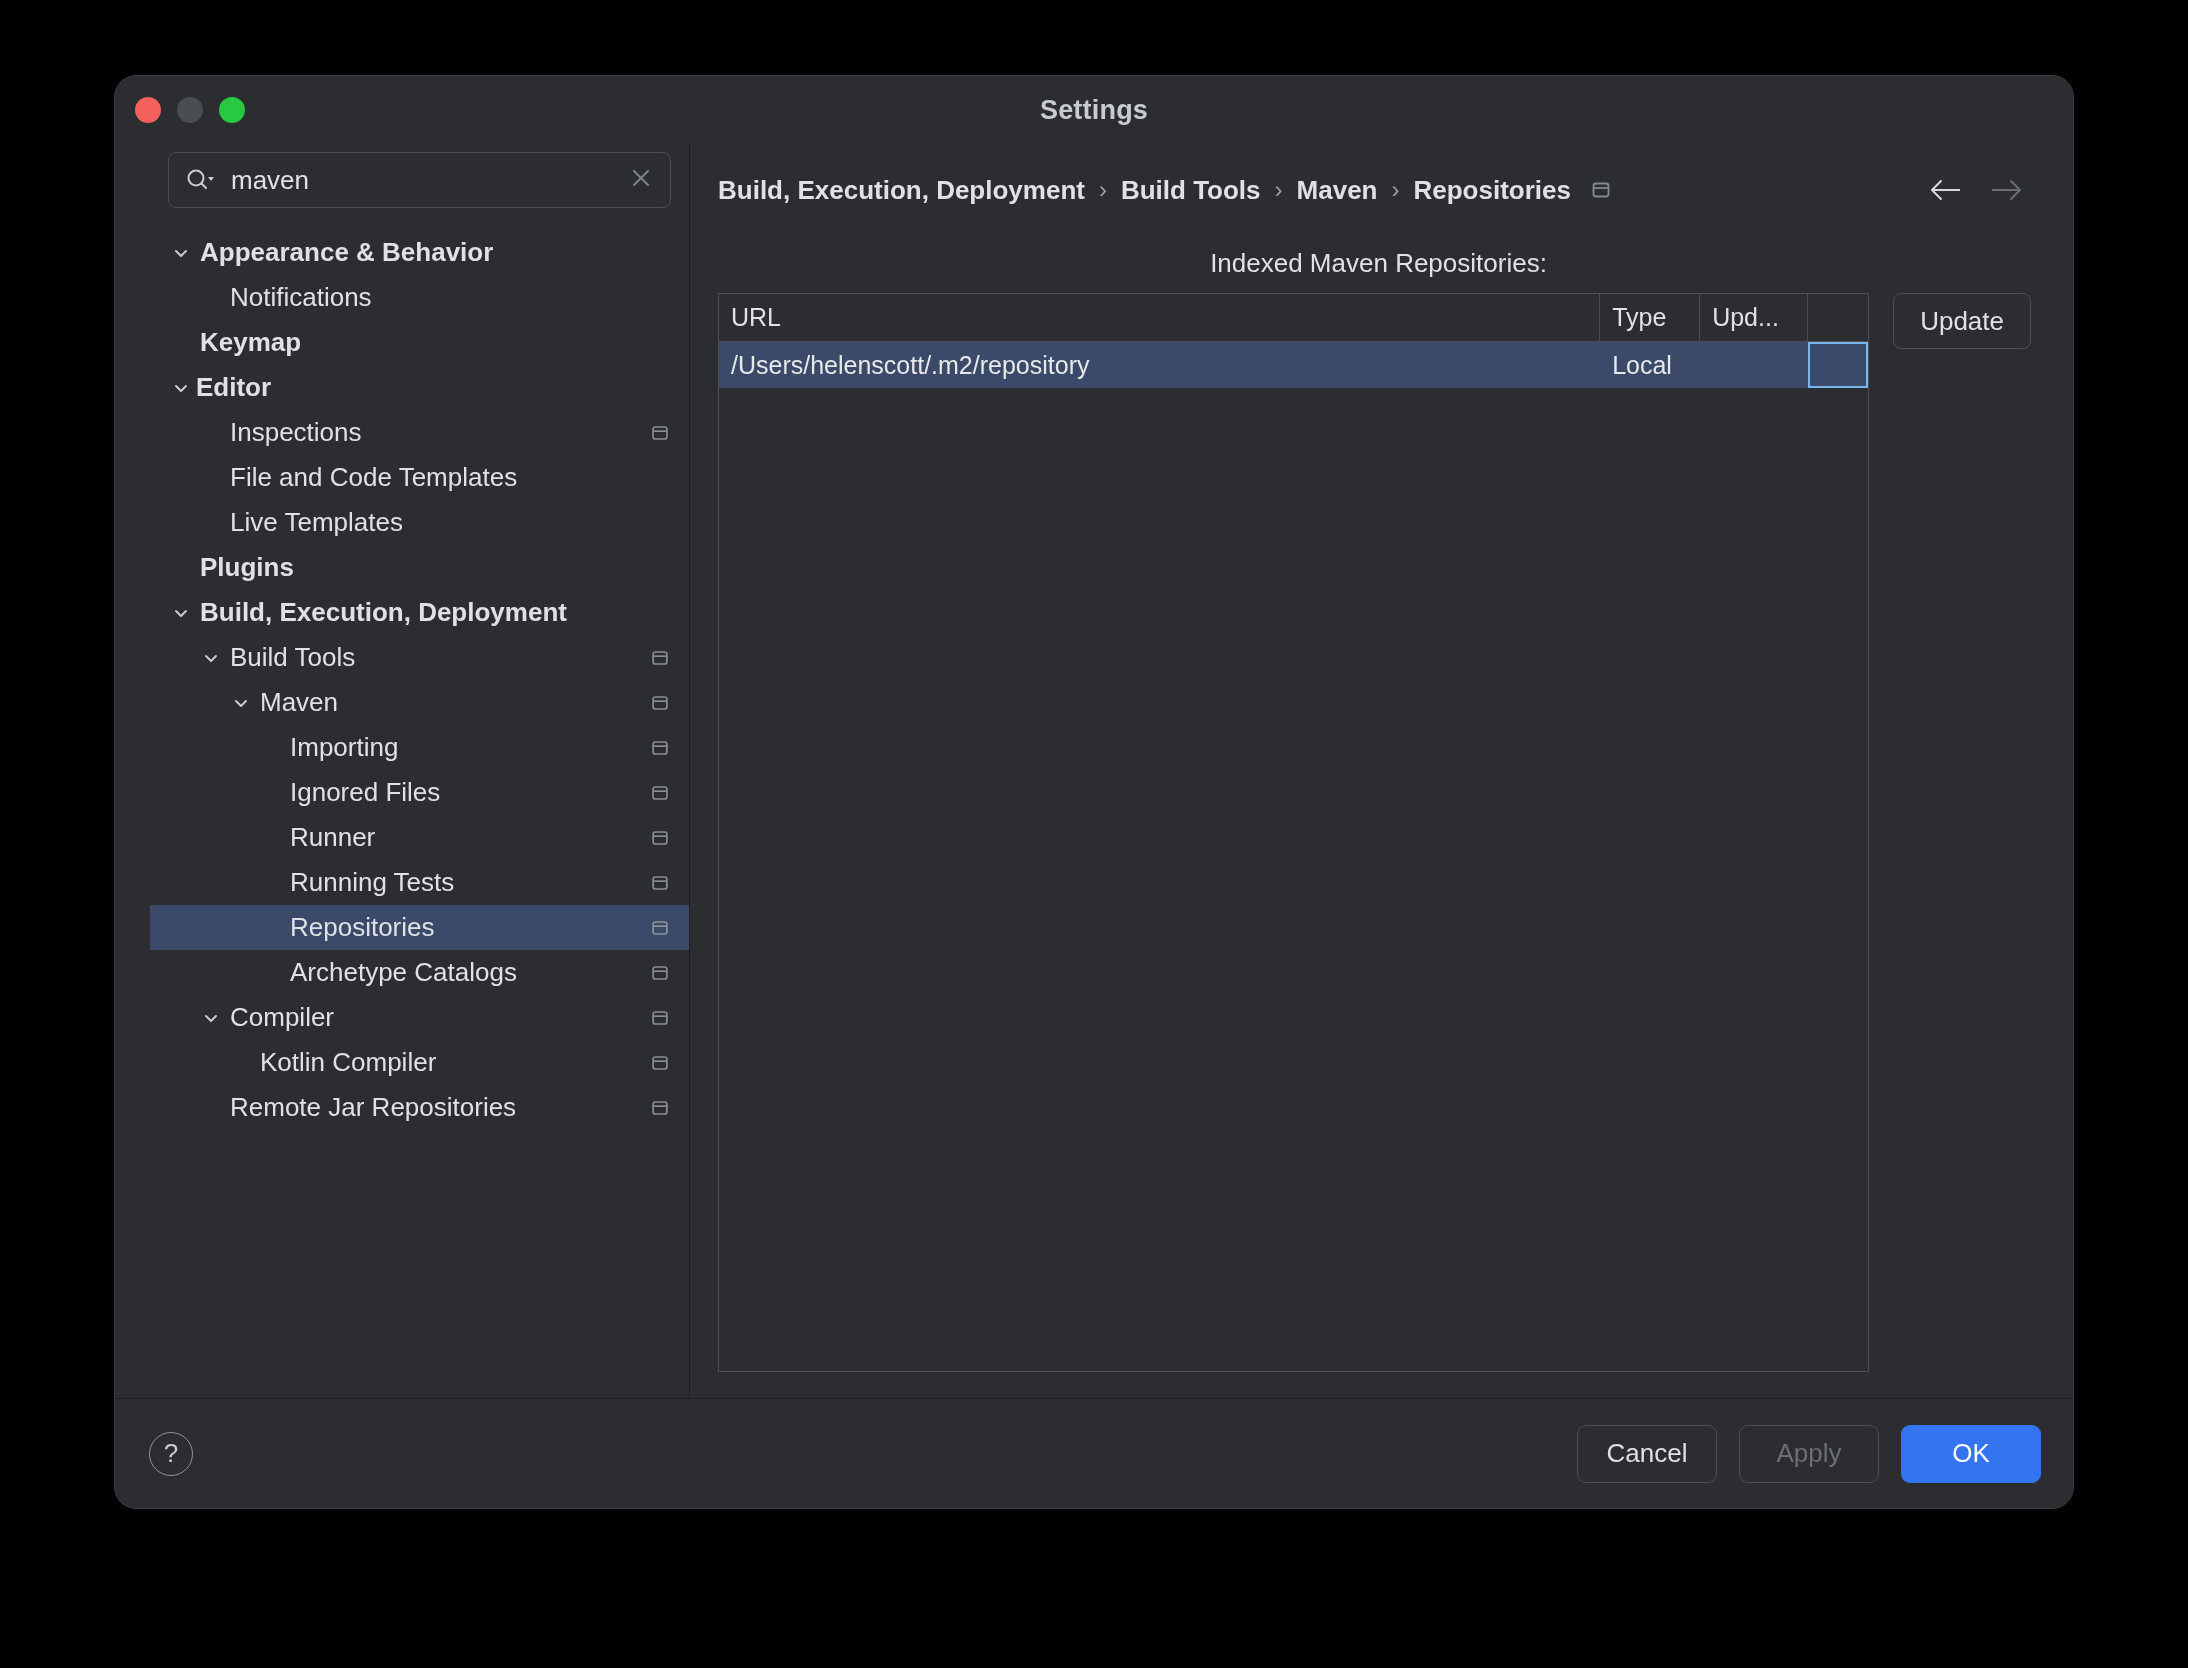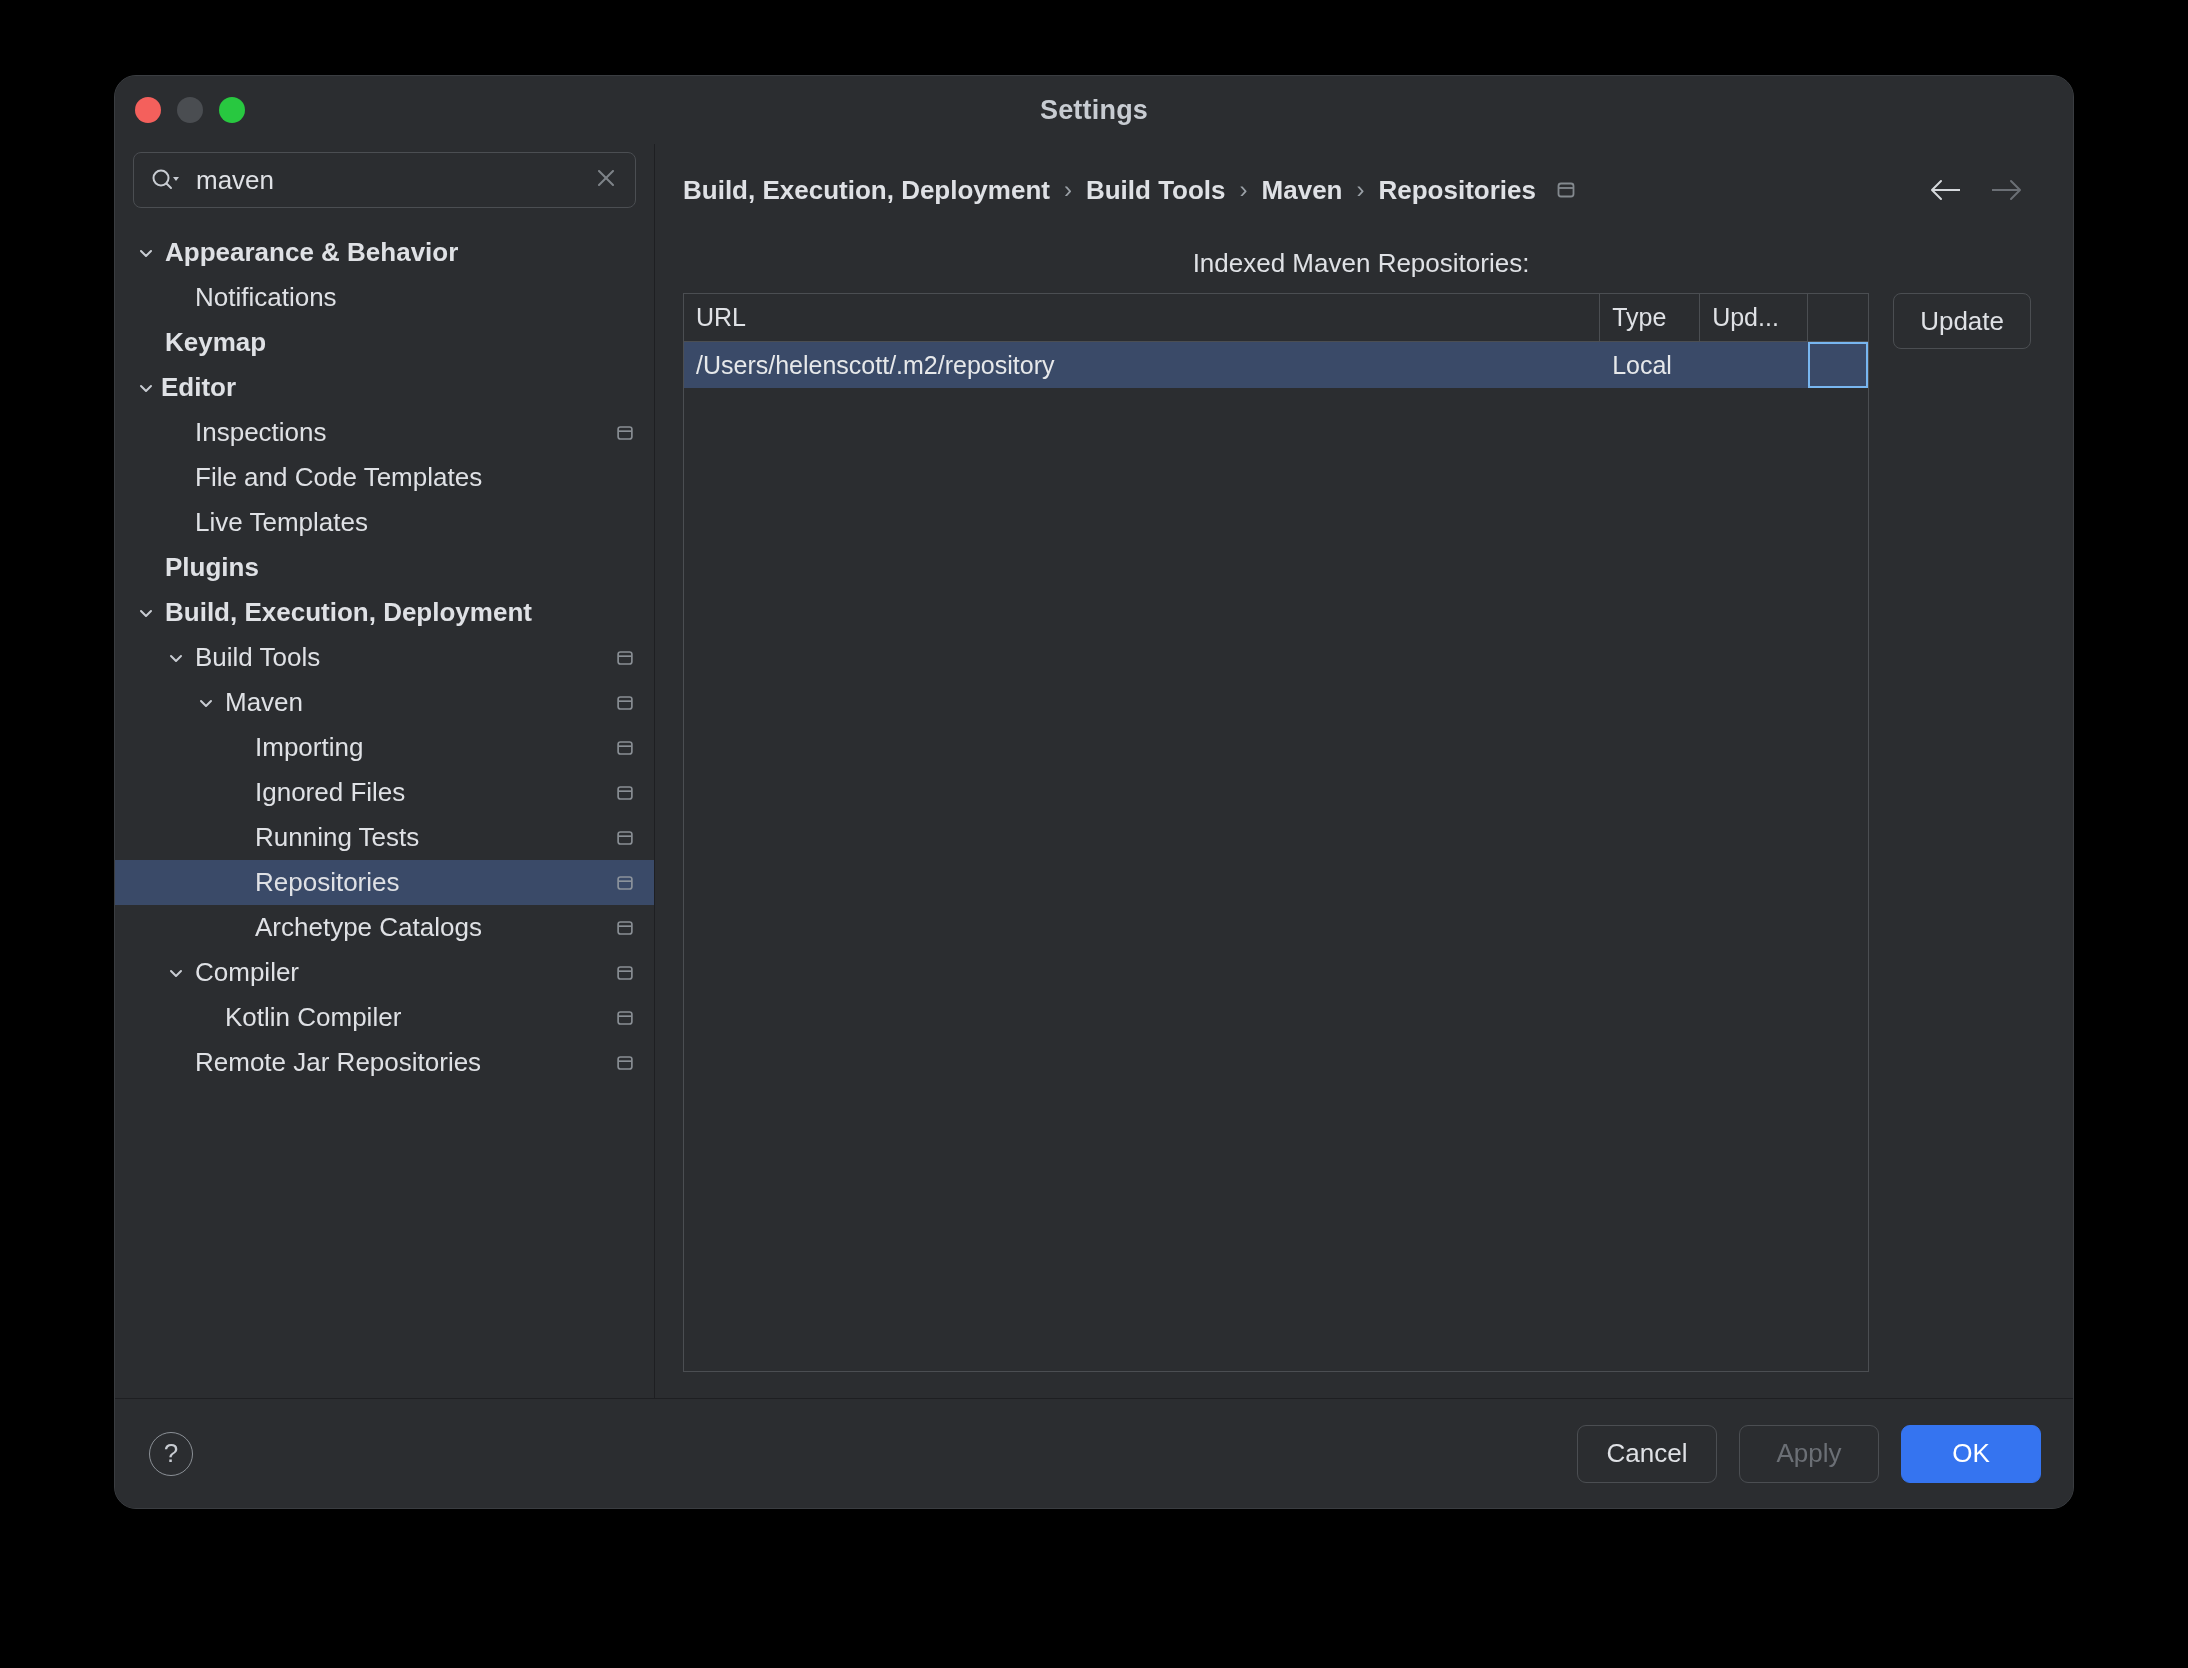--- a/index.html
+++ b/index.html
@@ -48,21 +48,21 @@
   .light.green  { background: #28c840; }
   .window-title {
     width: 100%;
     text-align: center;
     font-size: 27px;
     font-weight: bold;
     color: #c8ccd2;
     letter-spacing: .2px;
   }
   
-  #body-split { flex: 1; display: flex; min-height: 0; }
+  #body-split { flex: 1; display: flex; min-height: 0; padding-left: 35px; }
   
   #sidebar {
     width: 540px;
     flex: 0 0 540px;
     background: #2b2d30;
     border-right: 1px solid #1e1f22;
     display: flex;
     flex-direction: column;
     padding-top: 8px;
   }
@@ -395,20 +395,29 @@
             <div class="tree-row">
               <span class="tree-label" style="margin-left: 140px;">Ignored Files</span>
               <span class="scope-icon">
                 <svg width="22" height="22" viewBox="0 0 24 24">
                   <rect x="4.5" y="5.5" width="15" height="13" rx="2.5" fill="none" stroke="#9aa0a6" stroke-width="1.8"></rect>
                   <line x1="4.5" y1="10" x2="19.5" y2="10" stroke="#9aa0a6" stroke-width="1.8"></line>
                 </svg>
               </span>
             </div>
             <div class="tree-row">
+              <span class="tree-label" style="margin-left: 140px;">Runner</span>
+              <span class="scope-icon">
+                <svg width="22" height="22" viewBox="0 0 24 24">
+                  <rect x="4.5" y="5.5" width="15" height="13" rx="2.5" fill="none" stroke="#9aa0a6" stroke-width="1.8"></rect>
+                  <line x1="4.5" y1="10" x2="19.5" y2="10" stroke="#9aa0a6" stroke-width="1.8"></line>
+                </svg>
+              </span>
+            </div>
+            <div class="tree-row">
               <span class="tree-label" style="margin-left: 140px;">Running Tests</span>
               <span class="scope-icon">
                 <svg width="22" height="22" viewBox="0 0 24 24">
                   <rect x="4.5" y="5.5" width="15" height="13" rx="2.5" fill="none" stroke="#9aa0a6" stroke-width="1.8"></rect>
                   <line x1="4.5" y1="10" x2="19.5" y2="10" stroke="#9aa0a6" stroke-width="1.8"></line>
                 </svg>
               </span>
             </div>
             <div class="tree-row selected">
               <span class="tree-label" style="margin-left: 140px;">Repositories</span>

